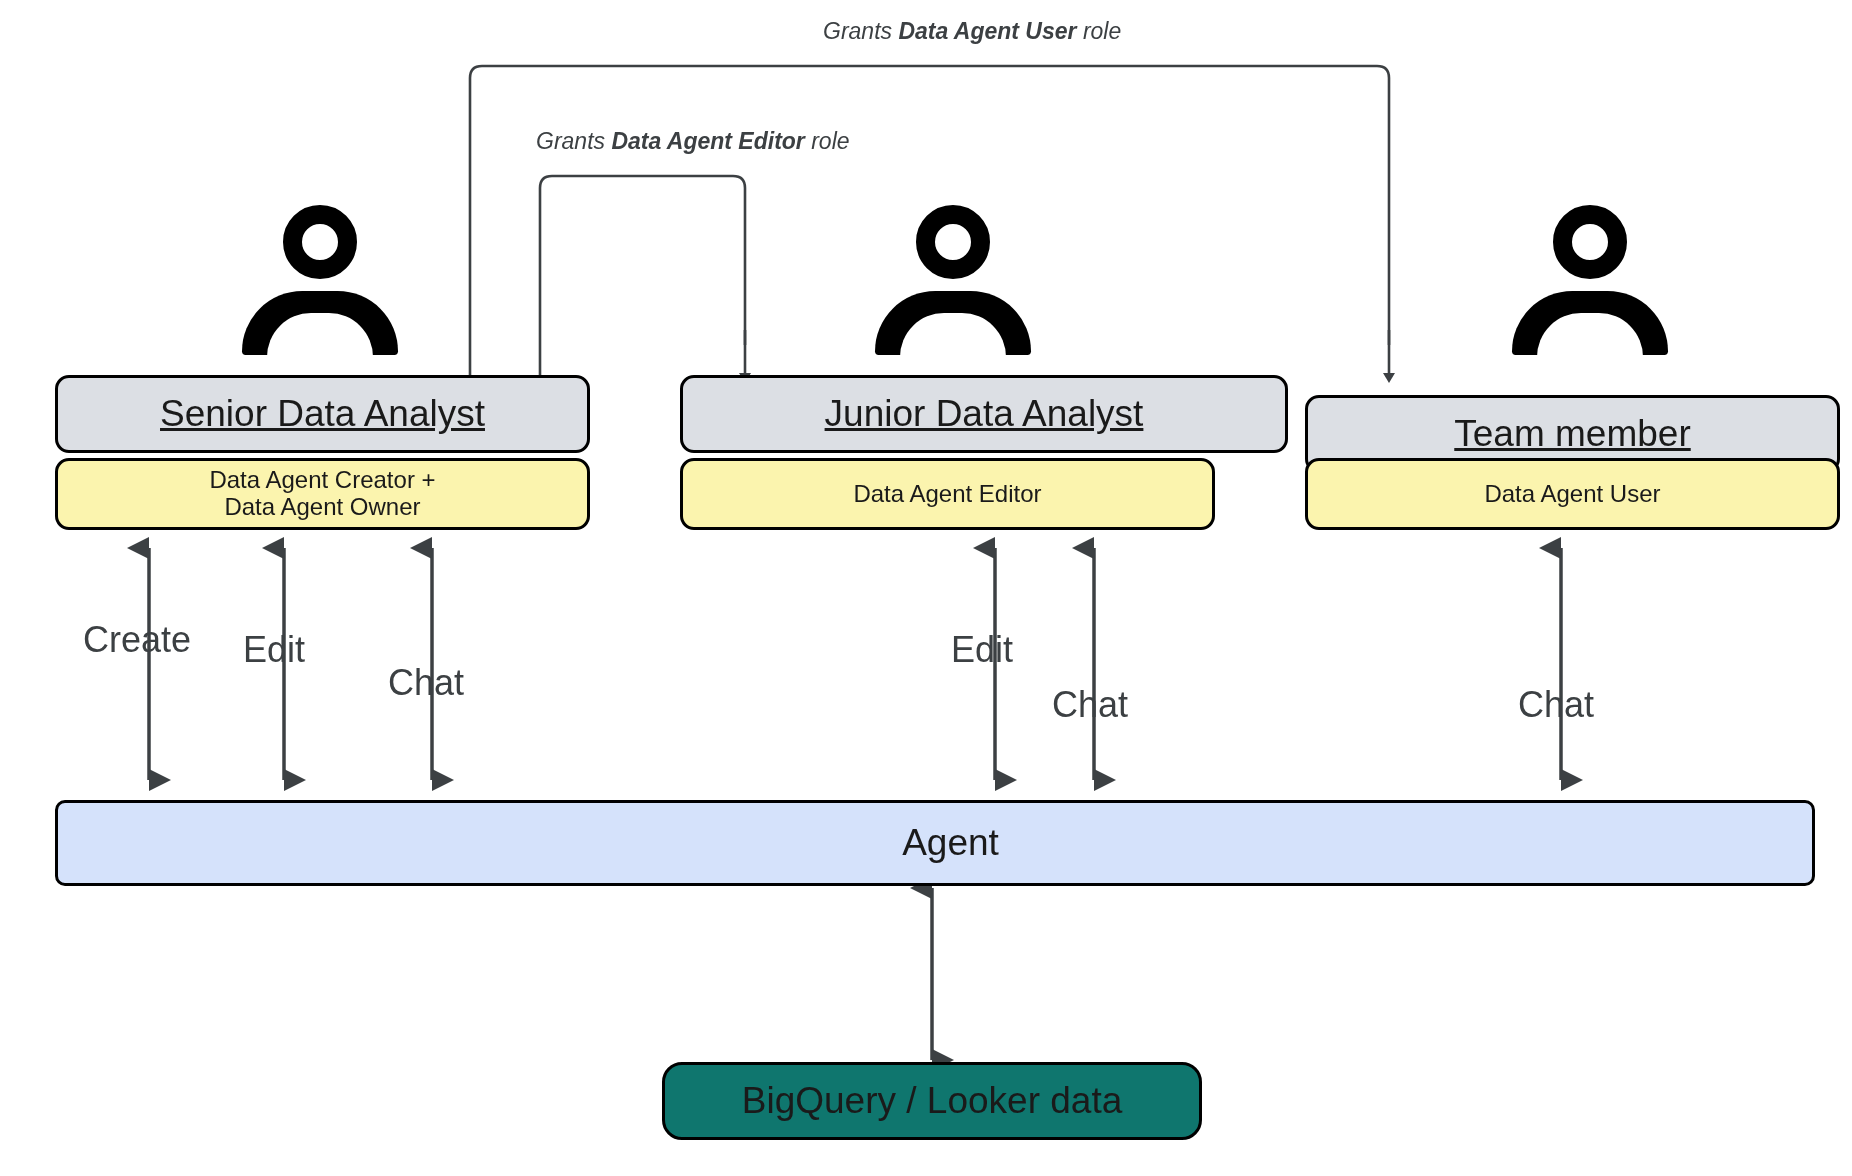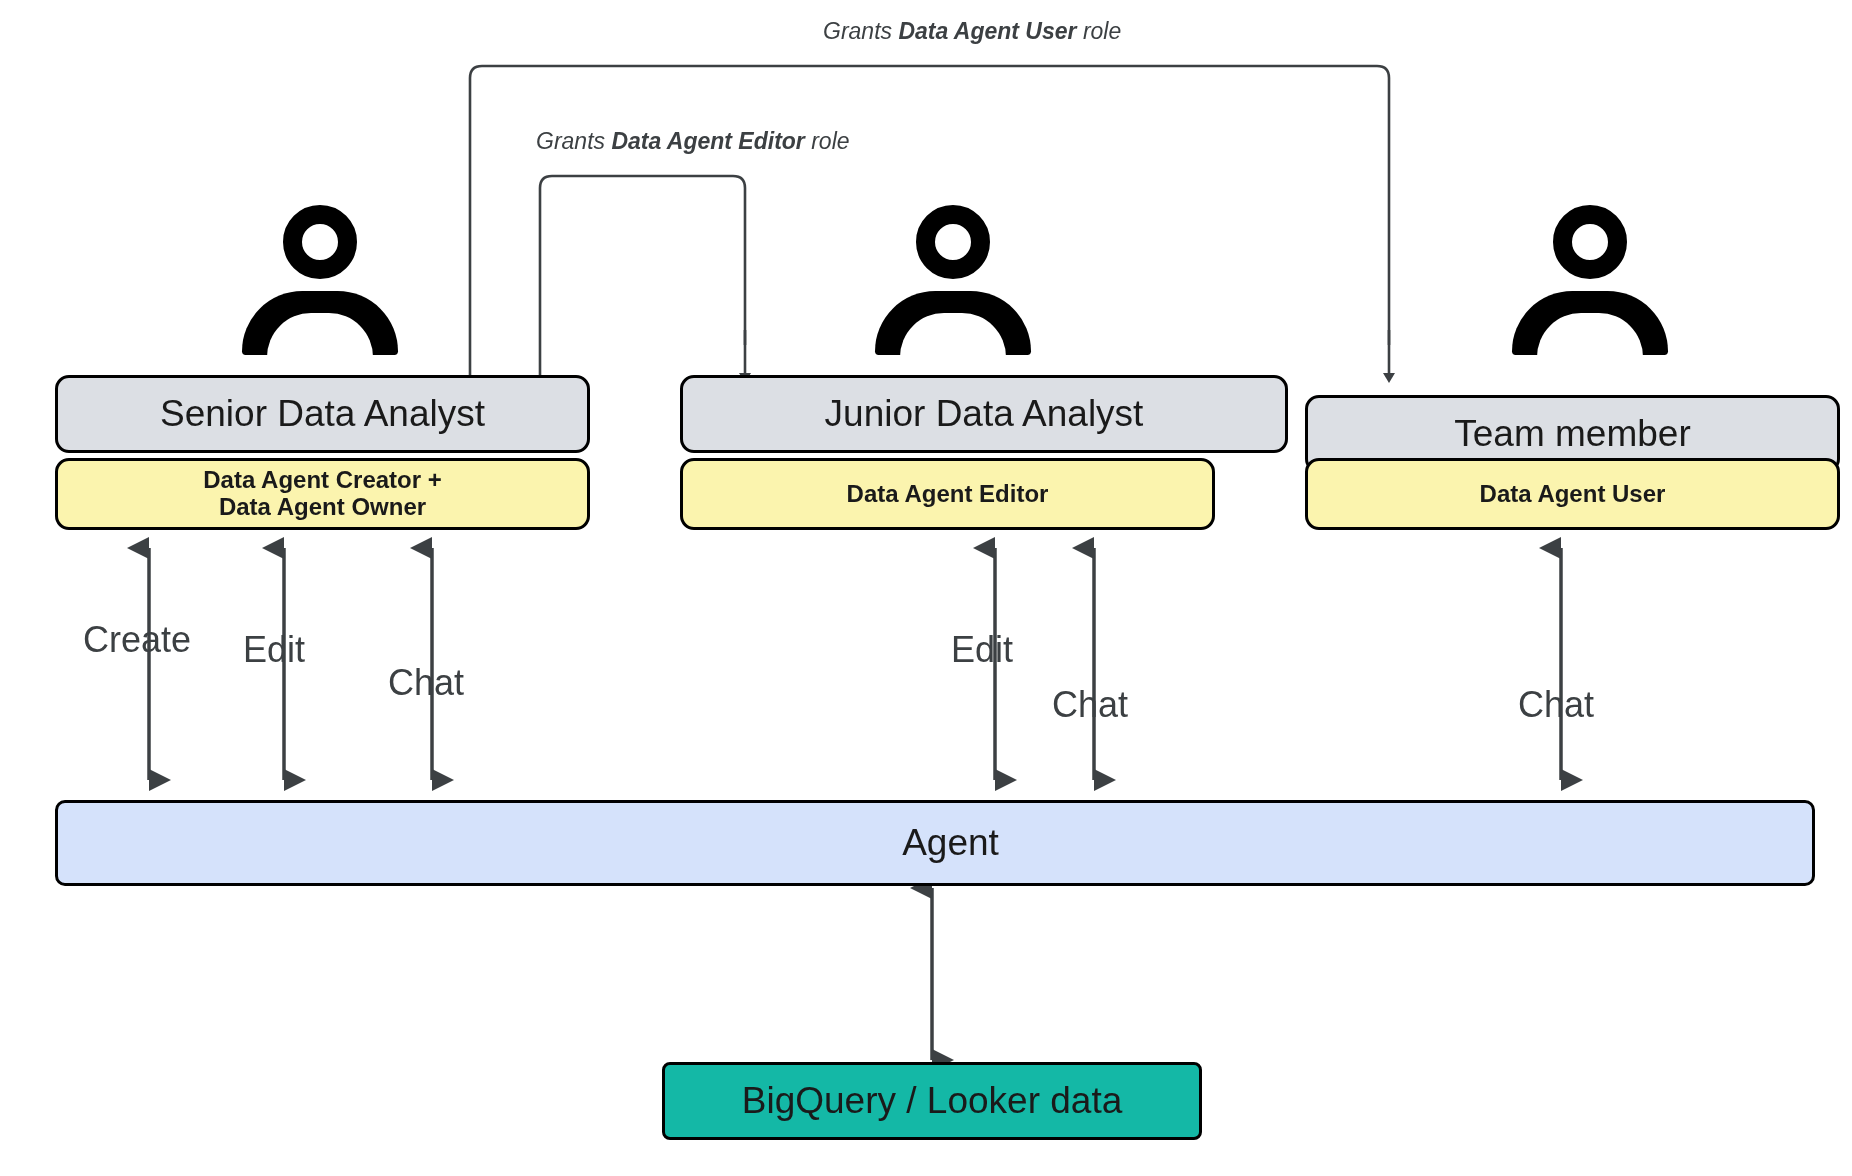--- a/index.html
+++ b/index.html
@@ -75,37 +75,38 @@
     justify-content: center;
     text-align: center;
     color: #1a1a1a;
     line-height: 1.12;
   }
   .role-head {
     border-radius: 14px;
     background: #dcdfe4;
     font-size: 37px;
     font-weight: 400;
+    text-decoration: underline;
   }
   .role-perm {
     border-radius: 14px;
     background: #fbf4ae;
     font-size: 24px;
-    font-weight: 700;
+    font-weight: 400;
   }
   .agent-bar {
     border-radius: 10px;
     background: #d5e2fb;
     font-size: 37px;
     font-weight: 400;
     padding-left: 31px;
   }
   .data-box {
-    border-radius: 8px;
-    background: #14b8a6;
+    border-radius: 20px;
+    background: #0f766e;
     font-size: 37px;
     font-weight: 400;
   }
 
   
   .edge-label {
     position: absolute;
     color: #3c4043;
     font-size: 36px;
     white-space: nowrap;

